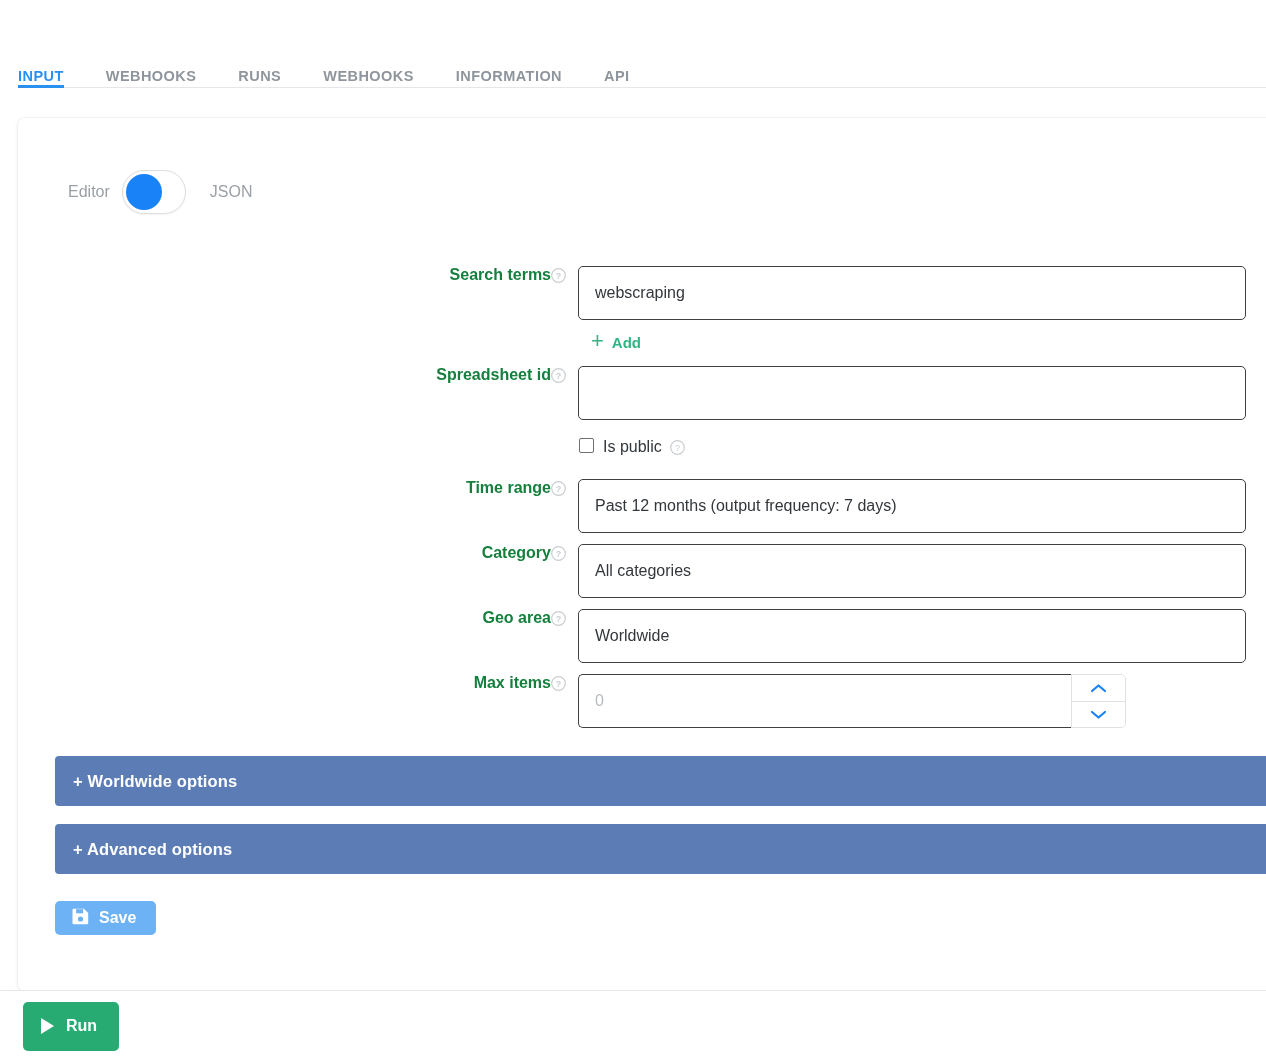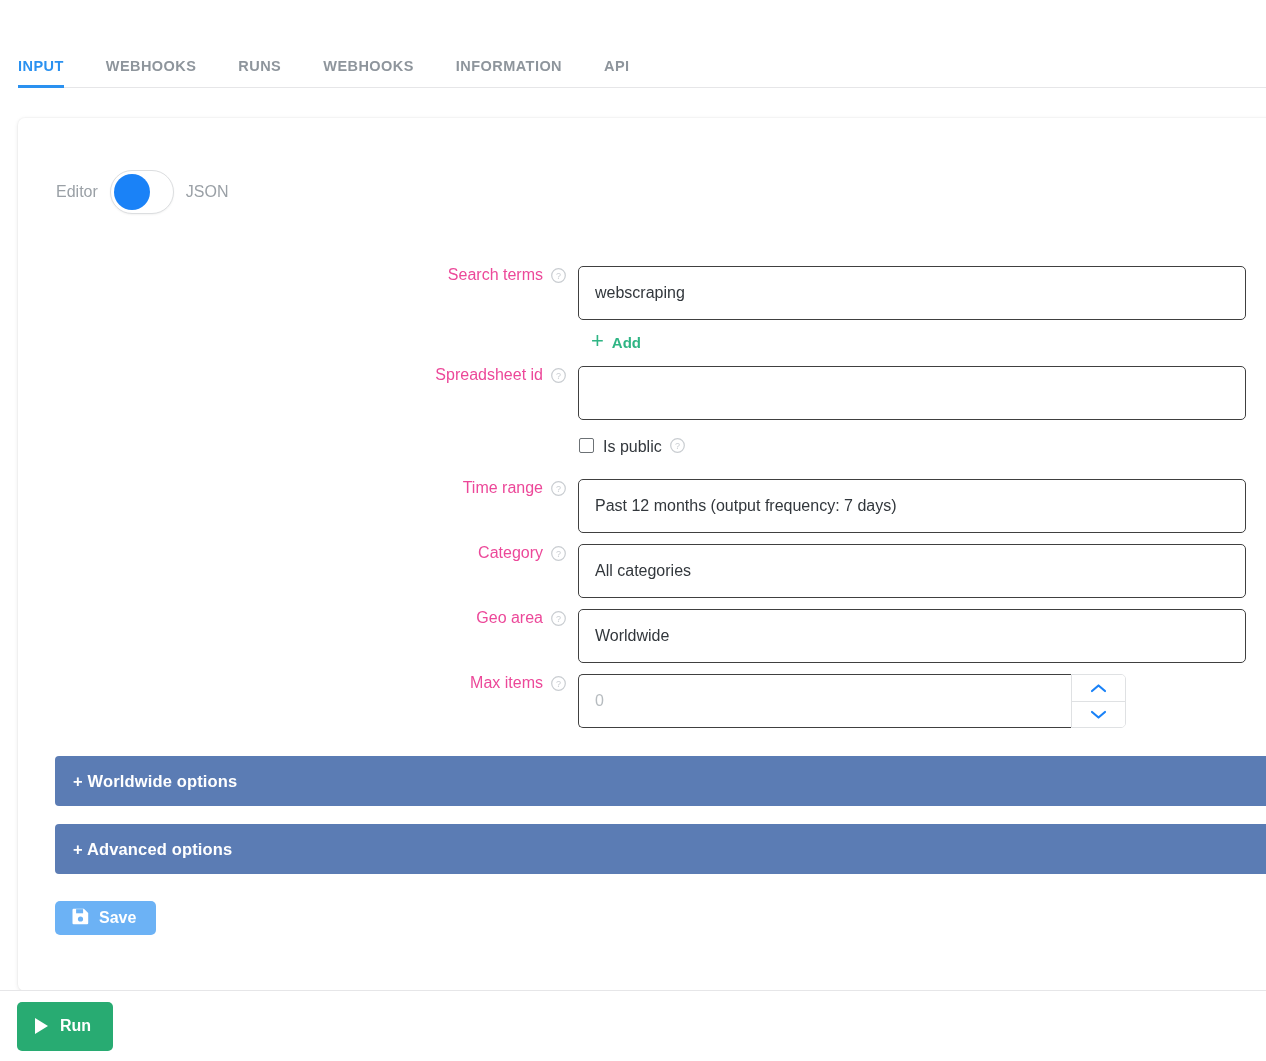--- a/index.html
+++ b/index.html
@@ -42,21 +42,21 @@
     left: 18px; right: 0; bottom: 0;
     height: 1px;
     background: #e6e6e8;
   }
   .tab {
     position: relative;
     font-size: 14.5px;
     letter-spacing: .45px;
     font-weight: 600;
     color: #8e959c;
-    padding: 0 0 14px 0;
+    padding: 0 0 4px 0;
     margin-right: 42px;
     cursor: pointer;
     white-space: nowrap;
     background: none;
     border: none;
     font-family: inherit;
     z-index: 2;
   }
   .tab.active { color: #2a91f0; }
   .tab.active:after {
@@ -85,20 +85,21 @@
     top: 52px;
     left: 38px;
     display: flex;
     align-items: center;
     gap: 12px;
   }
   .toggle-label {
     font-size: 16px;
     color: #9aa0a6;
     font-weight: 400;
+    margin-left: 12px;
   }
   .switch {
     width: 64px;
     height: 44px;
     border-radius: 22px;
     border: 1px solid #dcdee0;
     background: #ffffff;
     display: flex;
     align-items: center;
     padding: 3px;
@@ -122,26 +123,26 @@
   .field-row {
     display: flex;
     align-items: flex-start;
     margin-bottom: 0;
   }
   .field-label {
     width: 560px;
     text-align: right;
     padding-right: 12px;
     font-size: 16px;
-    font-weight: 400;
-    color: #ec4899;
+    font-weight: 700;
+    color: #15803d;
     display: flex;
     justify-content: flex-end;
     align-items: center;
-    gap: 8px;
+    gap: 0;
     white-space: nowrap;
   }
   .help-icon {
     width: 15px; height: 15px;
     flex: 0 0 15px;
     display: inline-block;
   }
   .help-icon svg { display: block; }
 
   .field-control {
@@ -198,21 +199,21 @@
     background: #fff;
     cursor: pointer;
     position: relative;
     top: -2px;
     flex: 0 0 15px;
   }
   .cb-label {
     font-size: 16px;
     color: #32373c;
     display: flex;
-    align-items: flex-start;
+    align-items: center;
     gap: 8px;
   }
 
   
   .stepper-wrap {
     display: flex;
     width: 548px;
   }
   .stepper-wrap .text-input {
     width: 493px;
@@ -279,21 +280,21 @@
   
   .footer {
     position: absolute;
     left: 0; bottom: 0;
     width: 1266px;
     height: 71px;
     background: #ffffff;
     border-top: 1px solid #e6e6e8;
     display: flex;
     align-items: center;
-    padding-left: 17px;
+    padding-left: 23px;
     z-index: 5;
   }
   .run-btn {
     height: 49px;
     padding: 0 22px 0 18px;
     background: #28ab72;
     border: none;
     border-radius: 5px;
     color: #ffffff;
     font-family: inherit;

